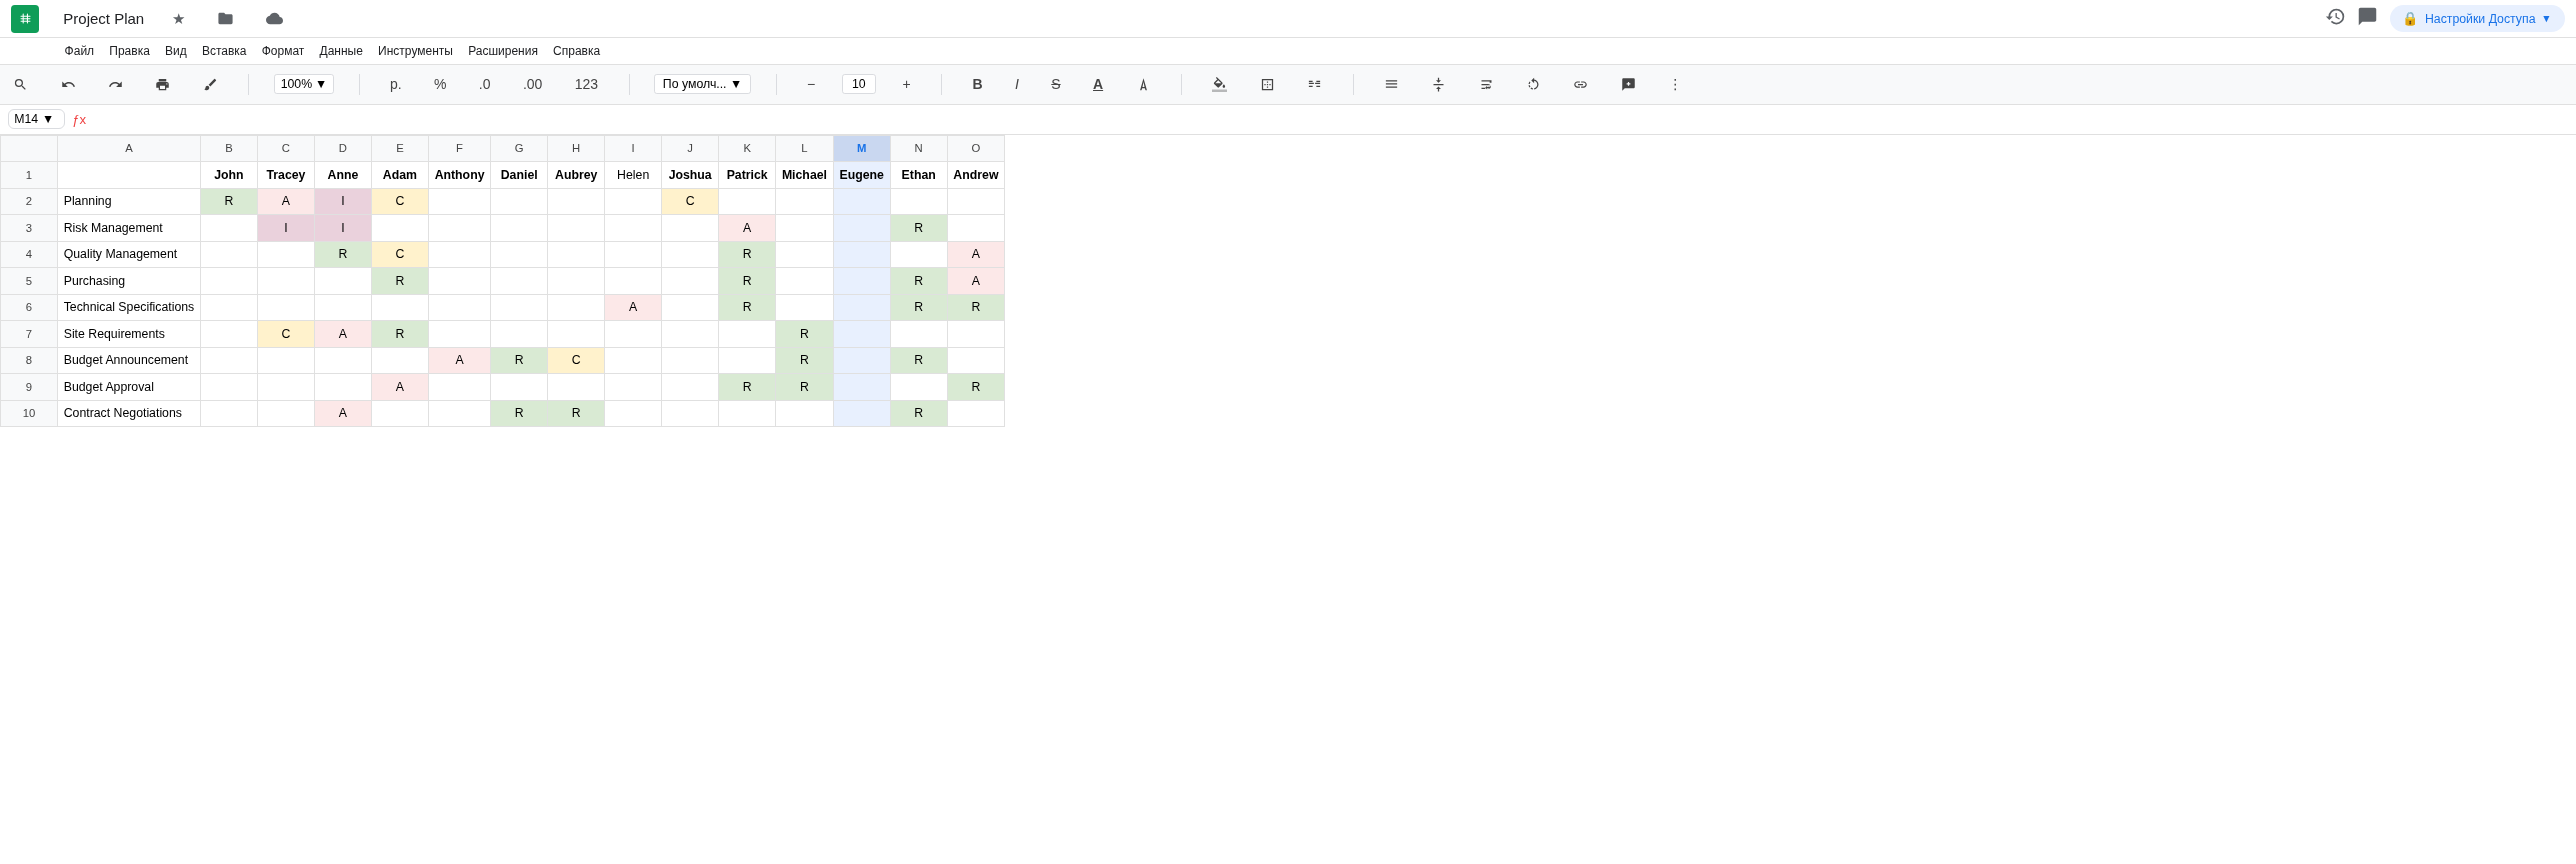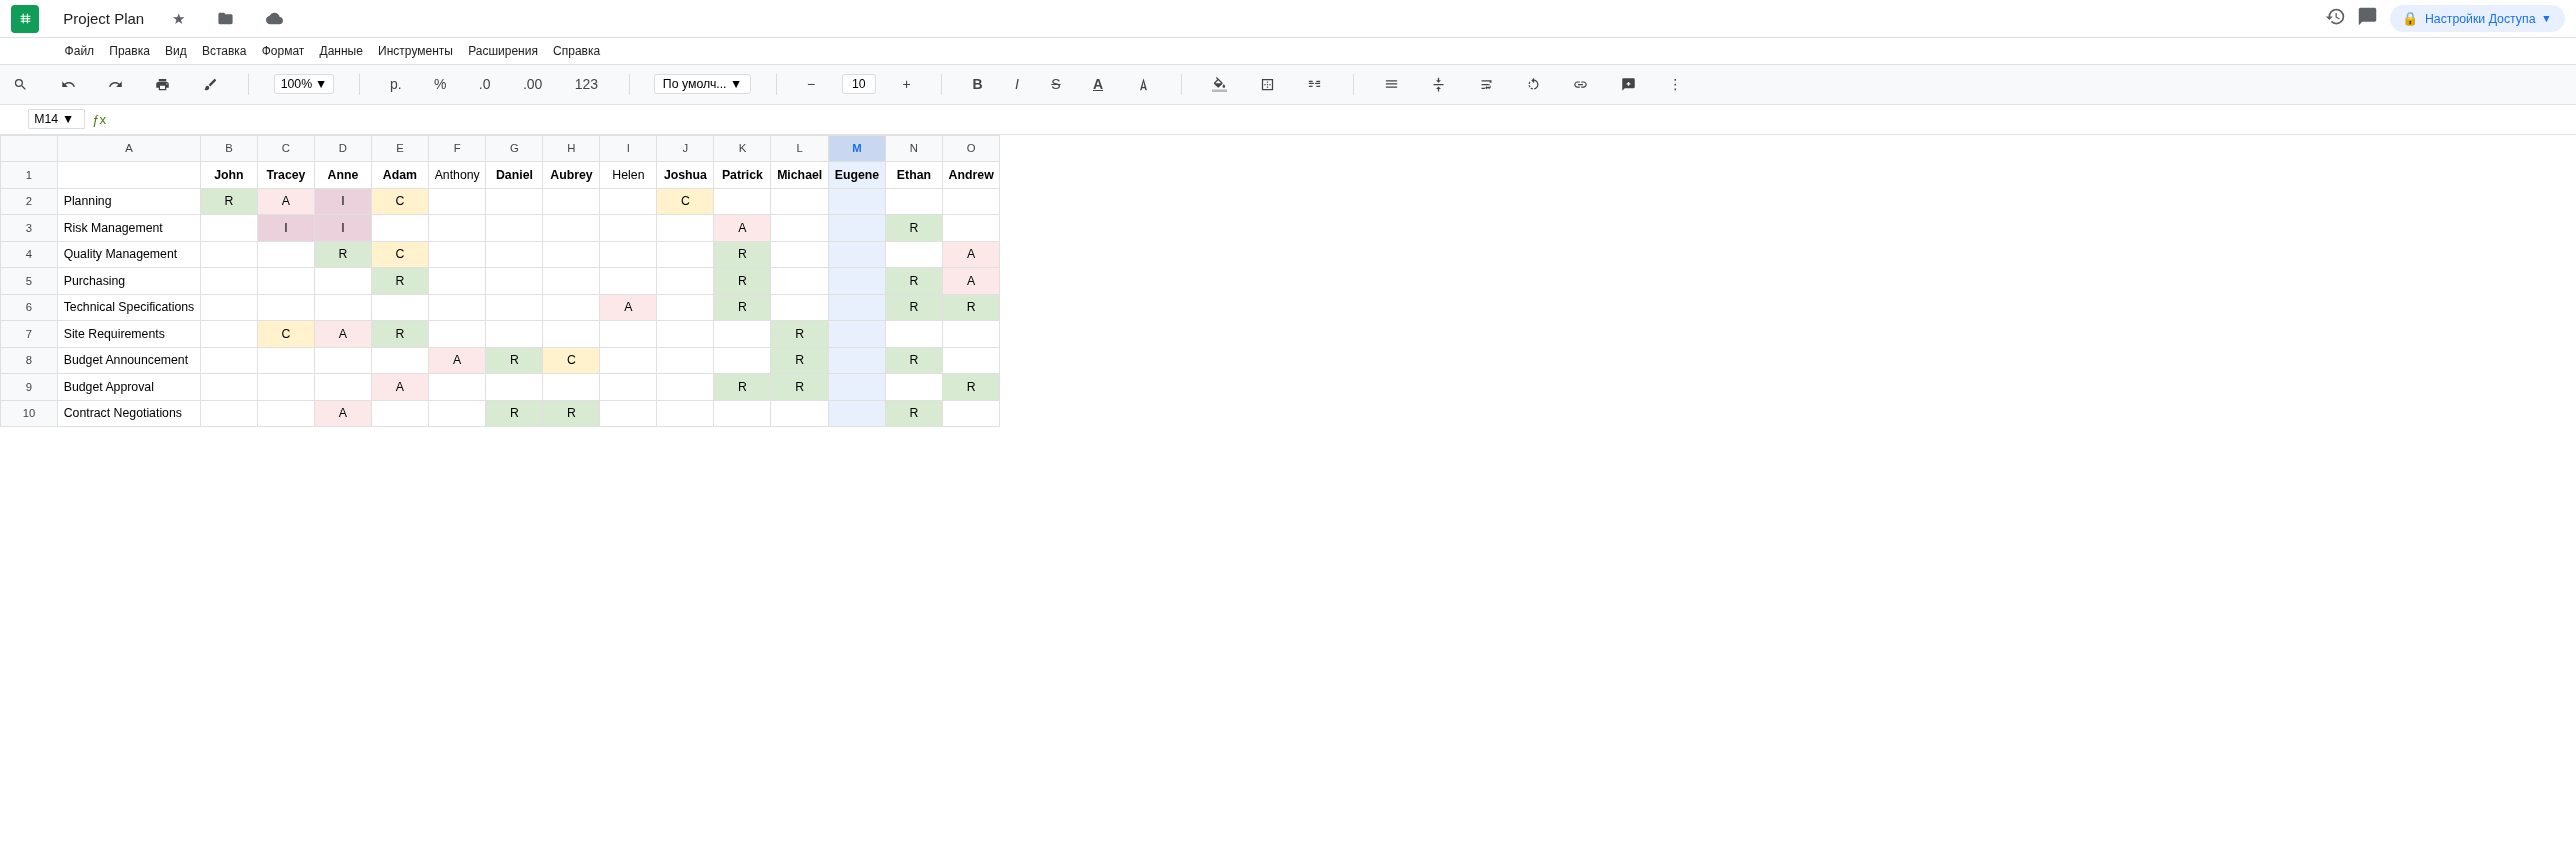--- a/index.html
+++ b/index.html
@@ -78,25 +78,25 @@
     .tb-italic { font-style: italic; font-size: 14px; }
     .tb-strike { text-decoration: line-through; font-size: 14px; }
 
     
     .formula-bar {
       display: flex; align-items: center; height: 30px;
       padding: 0 7.6px; background: #fff; border-bottom: 0.9px solid #e0e0e0;
       gap: 7.6px;
     }
     .cell-ref {
-      border: 0.9px solid #dadce0; border-radius: 1px;
+      border: 0.9px solid #dadce0; border-radius: 6px;
       padding: 1.9px 5.7px; font-size: 12.3px; min-width: 57px;
-      display: flex; align-items: flex-end; gap: 3.8px; margin-left: 20px;
-    }
-    .fx-icon { color: #4d7c0f; font-size: 13.2px; }
+      display: flex; align-items: flex-end; gap: 3.8px;
+    }
+    .fx-icon { color: #ef4444; font-size: 13.2px; }
     .formula-input {
       flex: 1; border: none; outline: none; font-size: 12.3px;
       color: #202124;
     }
 
     
     .spreadsheet-container {
       overflow: auto; flex: 1;
     }
     .spreadsheet {
@@ -353,21 +353,21 @@
       </thead>
       <tbody id="sheet-body">
 
         <tr>
           <td class="row-header">1</td>
           <td class="col-a"></td>
           <td class="col-name" style="font-weight:600;">John</td>
           <td class="col-name" style="font-weight:600;">Tracey</td>
           <td class="col-name" style="font-weight:600;">Anne</td>
           <td class="col-name" style="font-weight:600;">Adam</td>
-          <td class="col-name" style="font-weight:400;">Anthony</td>
+          <td class="col-name" style="font-weight:700;">Anthony</td>
           <td class="col-name" style="font-weight:600;">Daniel</td>
           <td class="col-name" style="font-weight:600;">Aubrey</td>
           <td class="col-name" style="font-weight:400;margin-top:41px;">Helen</td>
           <td class="col-name" style="font-weight:600;">Joshua</td>
           <td class="col-name" style="font-weight:600;">Patrick</td>
           <td class="col-name" style="font-weight:600;">Michael</td>
           <td class="col-name col-m-cell" style="font-weight:600;">Eugene</td>
           <td class="col-name" style="font-weight:600;margin-top:7px;">Ethan</td>
           <td class="col-name" style="font-weight:600;">Andrew</td>
         </tr>

